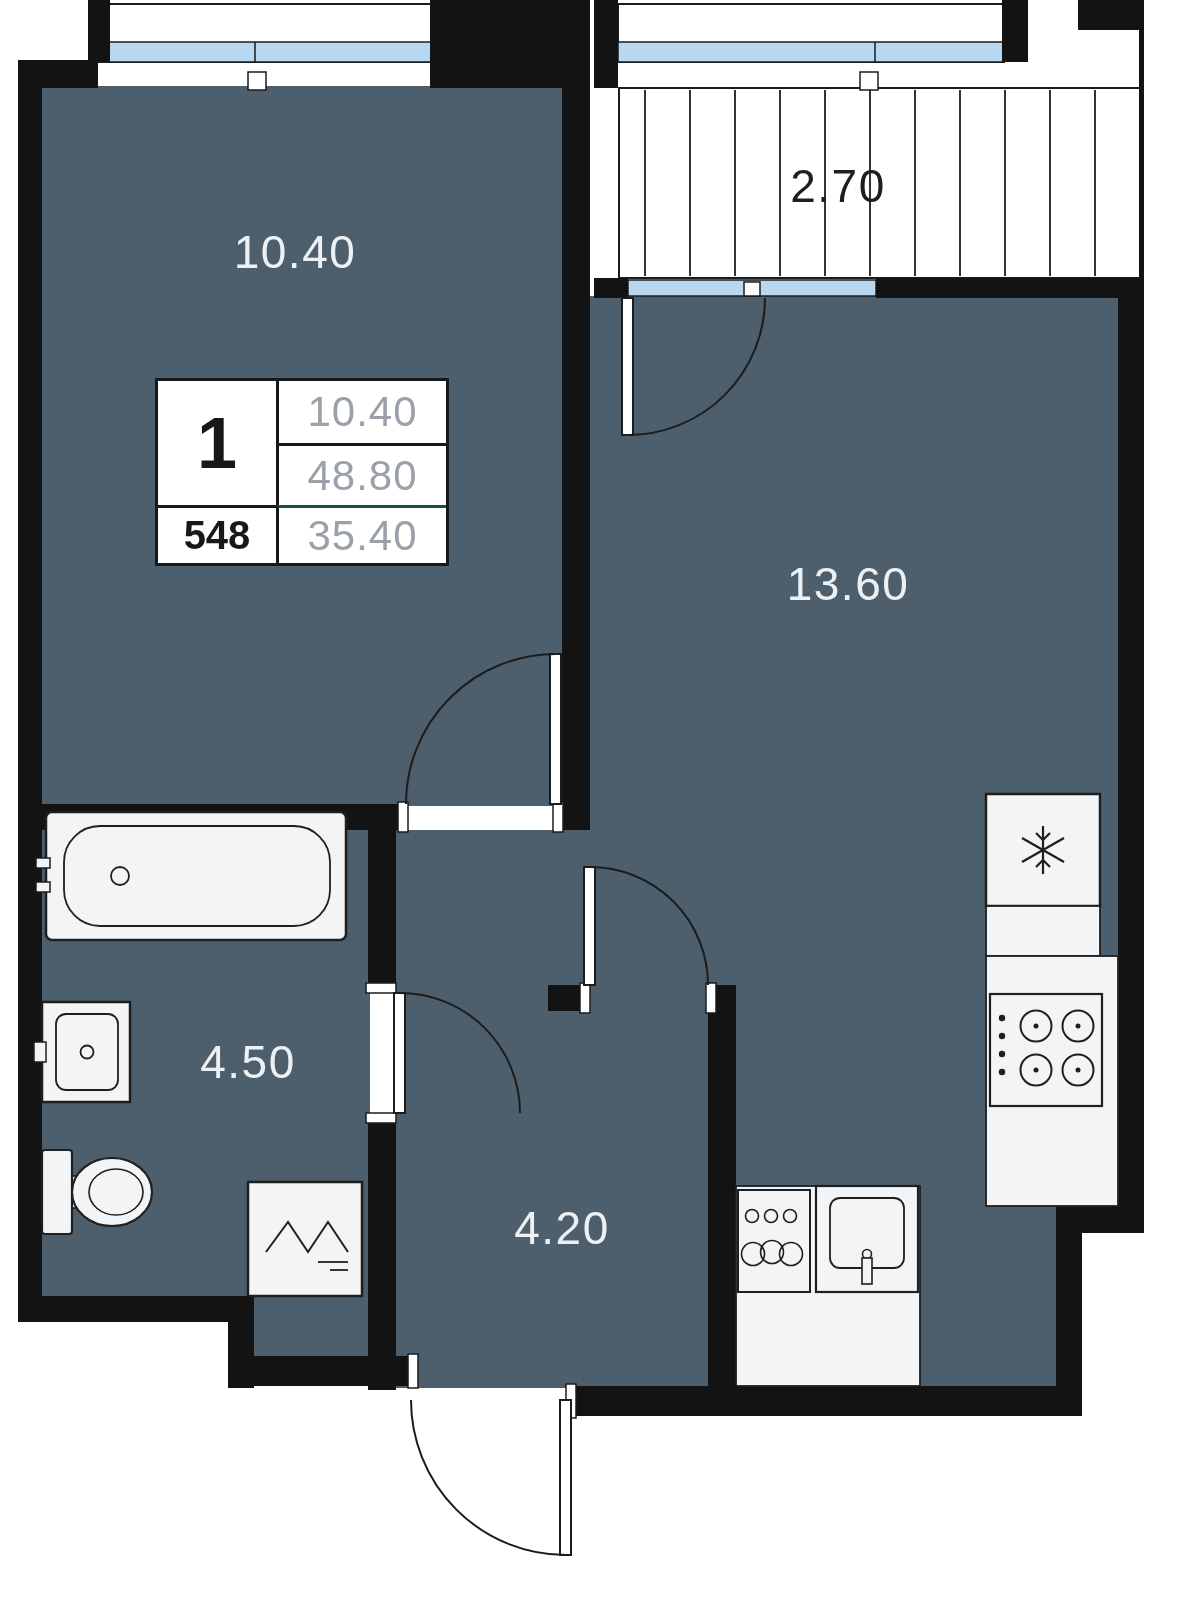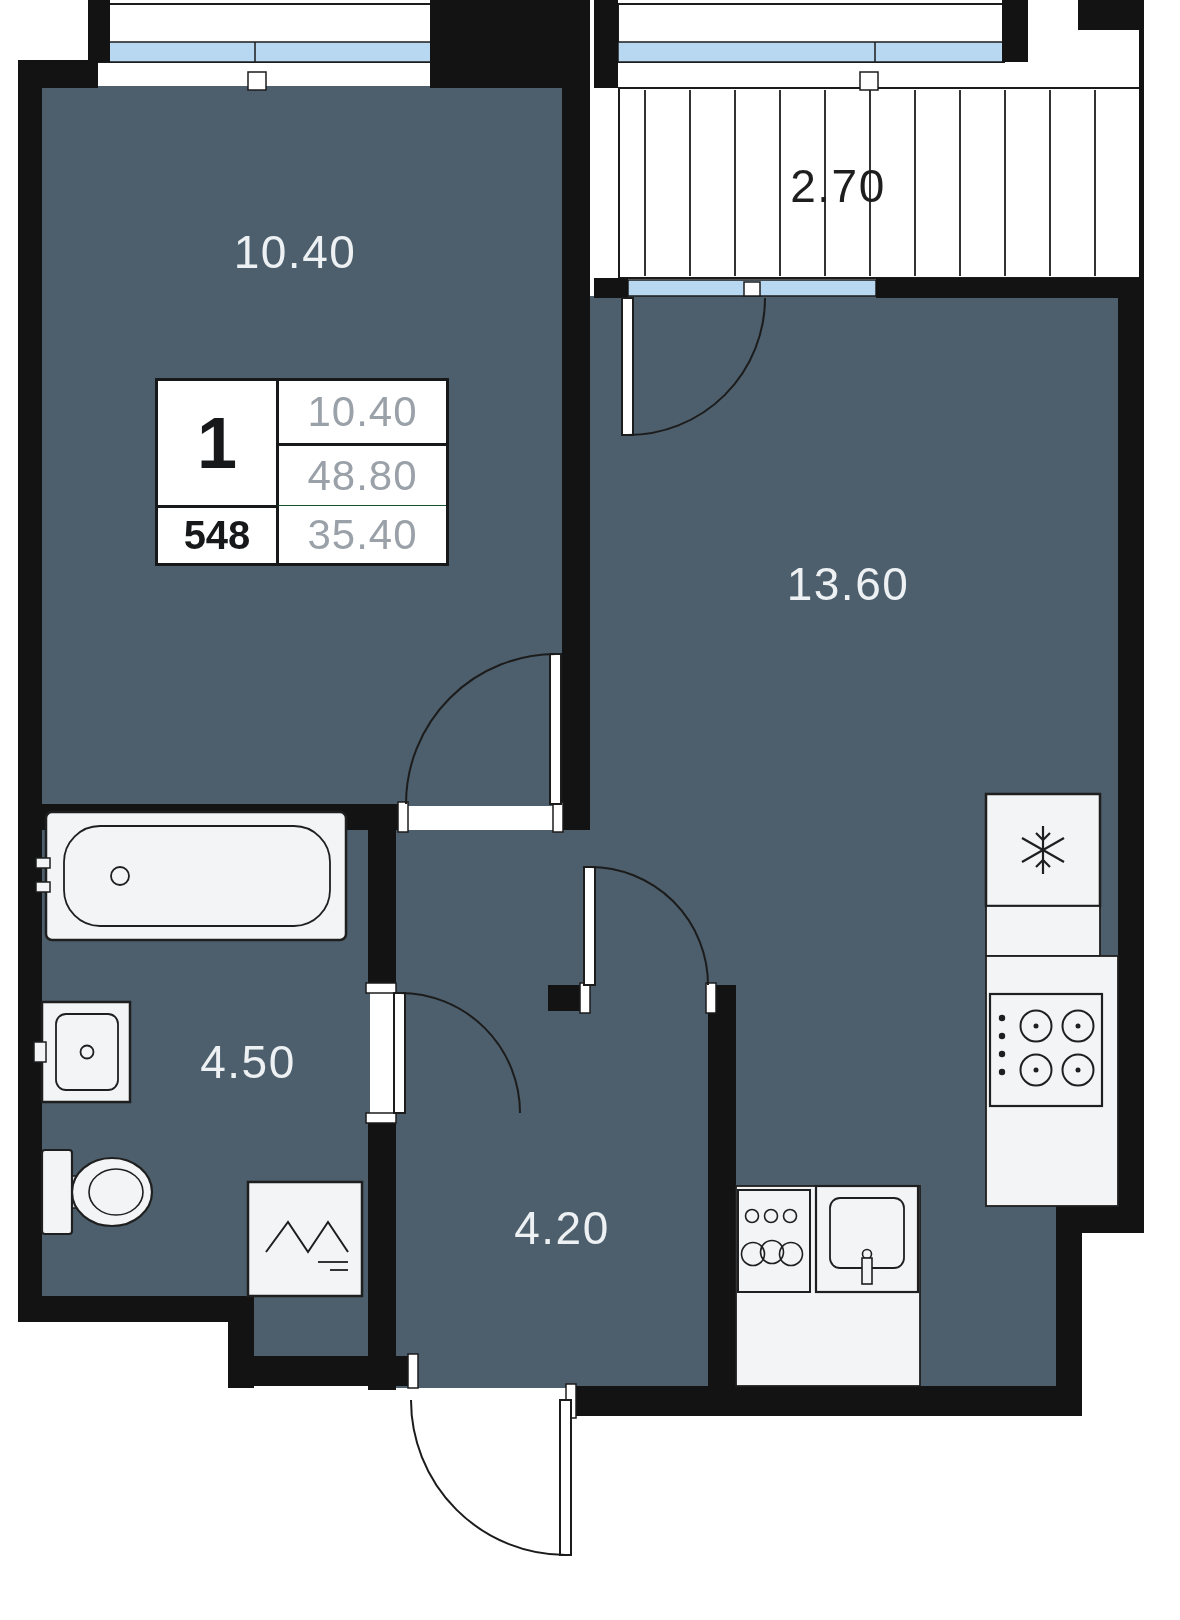--- a/index.html
+++ b/index.html
@@ -14,21 +14,21 @@
   .unit-card{position:absolute;left:155px;top:378px;width:288px;background:#ffffff;
              border:3px solid #17181a;display:grid;grid-template-columns:118px 1fr;
              grid-template-rows:62px 62px 58px;}
   .uc-cell{display:flex;align-items:center;justify-content:center;}
   .uc-rooms{grid-column:1;grid-row:1/3;font-size:72px;font-weight:700;color:#17181a;}
   .uc-unit{grid-column:1;grid-row:3;font-size:40px;font-weight:700;color:#17181a;
            border-top:3px solid #17181a;}
   .uc-val{color:#9aa1a8;font-size:42px;font-weight:400;letter-spacing:1px;border-left:3px solid #17181a;}
   .uc-v1{grid-column:2;grid-row:1;}
   .uc-v2{grid-column:2;grid-row:2;border-top:3px solid #17181a;}
-  .uc-v3{grid-column:2;grid-row:3;border-top:1px solid #14532d;}
+  .uc-v3{grid-column:2;grid-row:3;border-top:3px solid #14532d;}
 </style>
 </head>
 <body>
 
 <div class="stage">
 
 <svg class="plan-svg" width="1180" height="1620" viewBox="0 0 1180 1620">
 
   <g>
     <rect x="96" y="4" width="336" height="58" fill="#ffffff" stroke="#1c1c1c" stroke-width="2"></rect>

